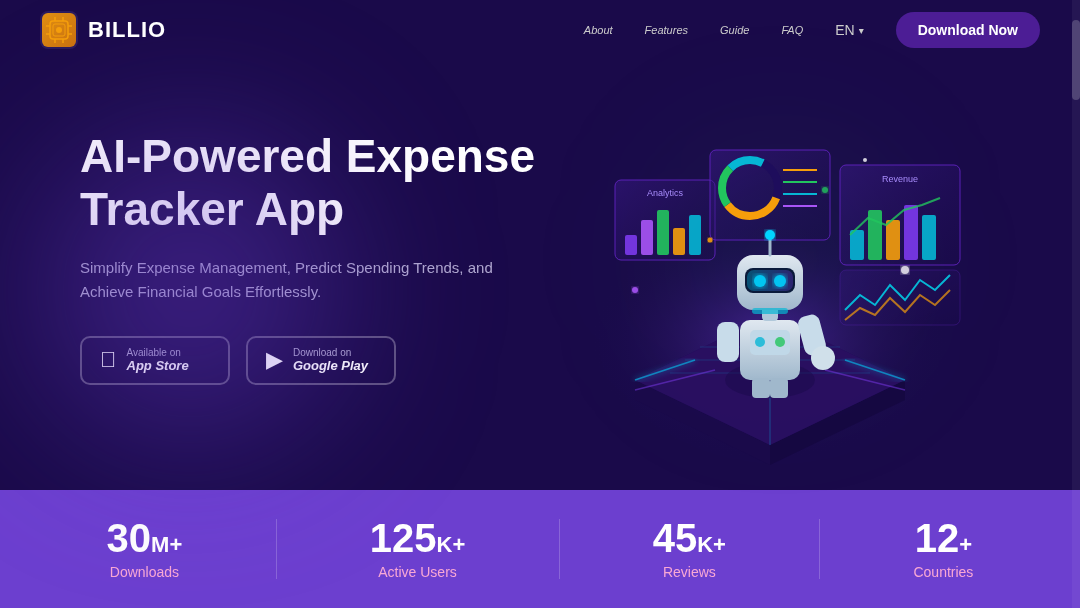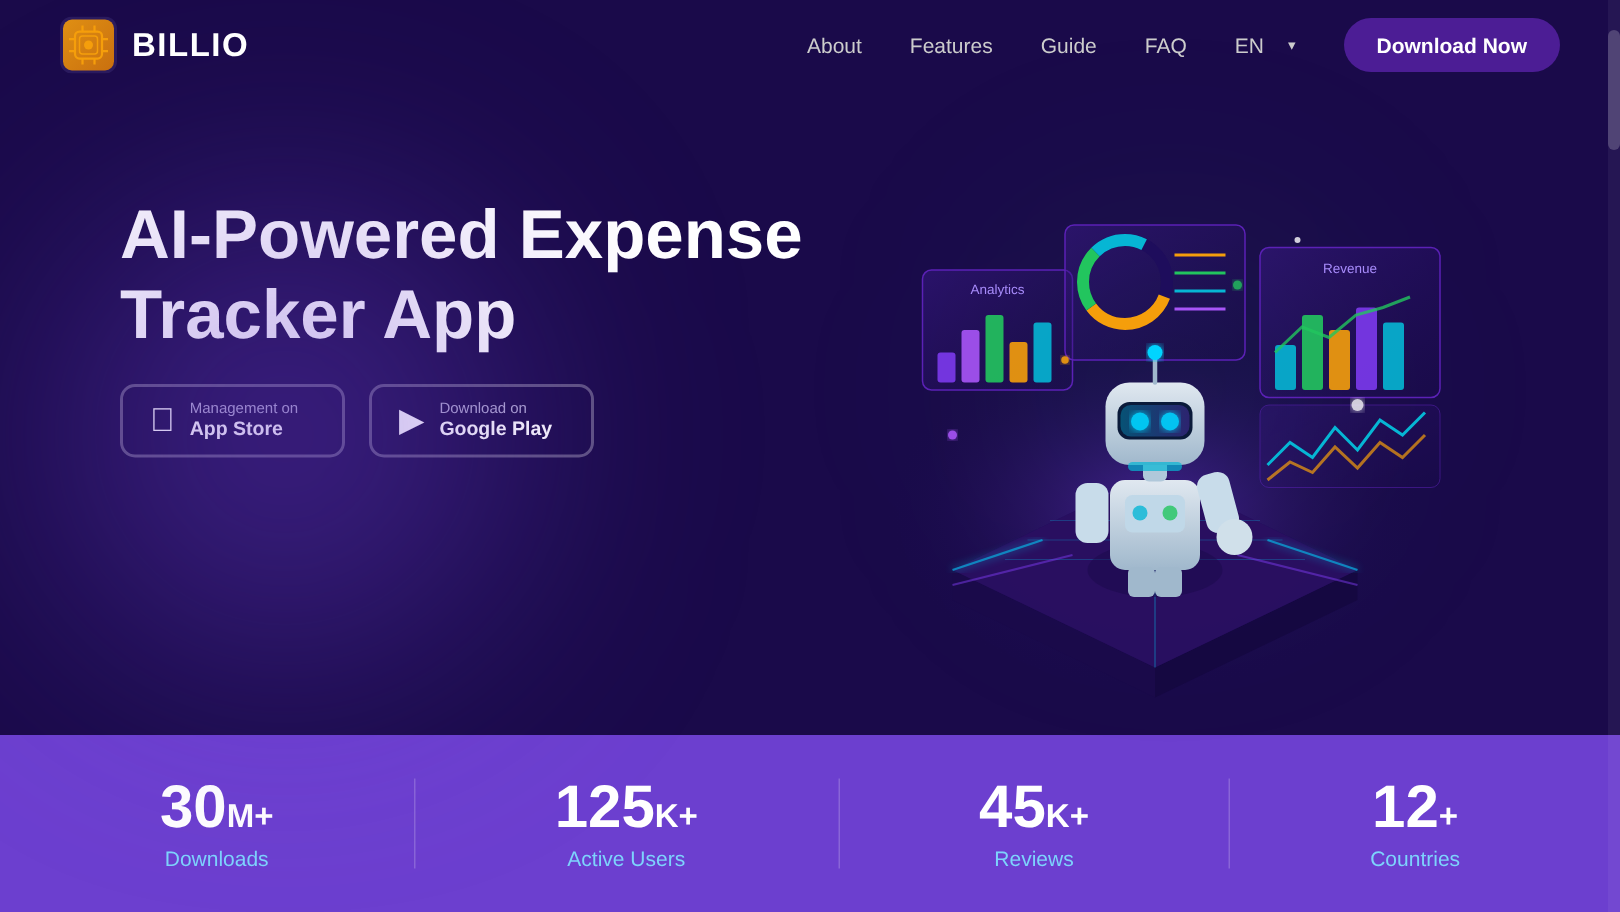--- a/index.html
+++ b/index.html
@@ -38,28 +38,29 @@
       letter-spacing: 1px;
       color: #fff;
     }
     .nav-links {
       display: flex;
       align-items: center;
       gap: 32px;
     }
     .nav-link {
       color: #ccc;
-      font-size: 14px;
+      font-size: 11px;
       cursor: pointer;
       text-decoration: none;
+      font-style: italic;
     }
     .lang-selector {
       display: flex;
       align-items: center;
-      gap: 16px;
+      gap: 4px;
       color: #ccc;
       font-size: 14px;
       cursor: pointer;
     }
     .lang-selector .chevron {
       font-size: 10px;
     }
     .download-btn {
       background: #4c1d95;
       color: #fff;
@@ -125,20 +126,21 @@
     }
     .store-btn .store-label {
       font-size: 10px;
       color: #b0a8d0;
       line-height: 1;
     }
     .store-btn .store-name {
       font-size: 13px;
       font-weight: 600;
       color: #fff;
+      font-style: italic;
     }
 
     
     .hero-right {
       flex: 1;
       display: flex;
       justify-content: center;
       align-items: flex-start;
       position: relative;
       height: 100%;
@@ -162,21 +164,21 @@
       color: #fff;
       line-height: 1;
     }
     .stat-number .stat-unit {
       font-size: 22px;
       font-weight: 700;
       color: #fff;
     }
     .stat-label {
       font-size: 14px;
-      color: #7dd3fc;
+      color: #f9a8d4;
       margin-top: 6px;
     }
     .stat-divider {
       width: 1px;
       height: 60px;
       background: rgba(255,255,255,0.2);
     }
 
     
     .scrollbar-hint {
@@ -262,26 +264,27 @@
 
 <section class="hero">
 
   <div class="bg-glow bg-glow-1"></div>
   <div class="bg-glow bg-glow-2"></div>
 
   <div class="hero-left">
     <h1 class="hero-title">
       AI-Powered Expense<br>Tracker App
     </h1>
+    <p class="hero-subtitle">Simplify Expense Management, Predict Spending Trends, and Achieve Financial Goals Effortlessly.</p>
 
     <div class="store-buttons">
       <button class="store-btn">
         <span class="store-icon"></span>
         <div class="store-text">
-          <span class="store-label">Management on</span>
+          <span class="store-label">Available on</span>
           <span class="store-name">App Store</span>
         </div>
       </button>
       <button class="store-btn">
         <span class="store-icon">▶</span>
         <div class="store-text">
           <span class="store-label">Download on</span>
           <span class="store-name">Google Play</span>
         </div>
       </button>

